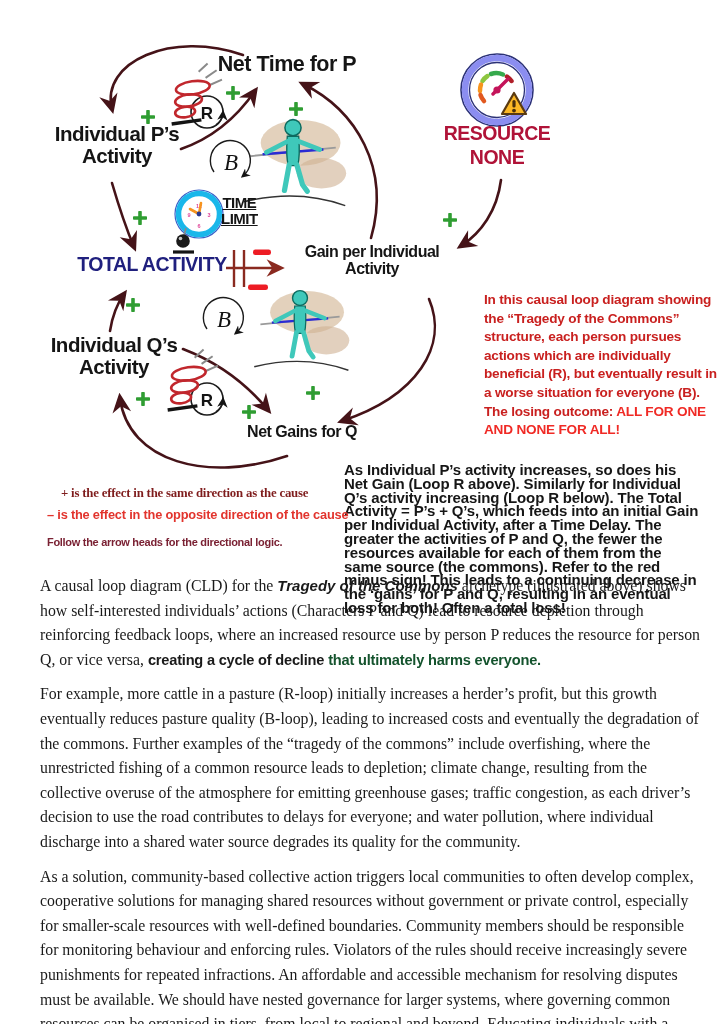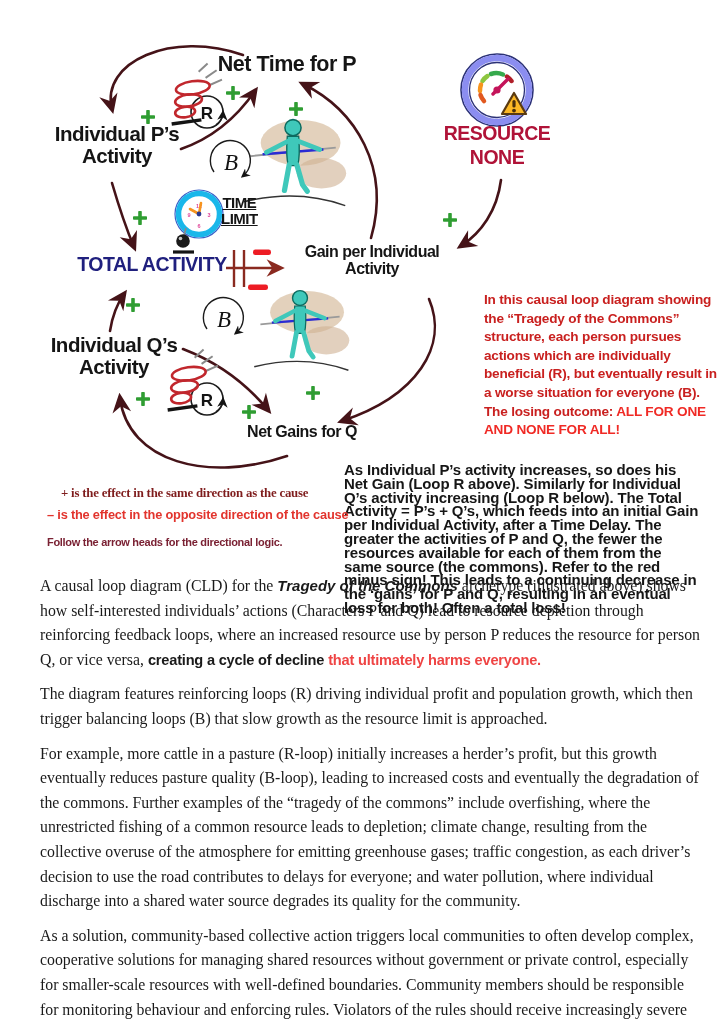--- a/index.html
+++ b/index.html
@@ -22,21 +22,21 @@
     color:#7f1d1d;letter-spacing:-0.2px;font-family:Liberation Serif, serif;}
   .legend-minus{position:absolute;left:47px;top:507px;font-size:12.8px;font-weight:700;
     color:#e2342d;letter-spacing:-0.2px;}
   .legend-follow{position:absolute;left:47px;top:536px;font-size:11px;font-weight:700;
     color:#7a2133;letter-spacing:-0.3px;}
   .article{position:absolute;left:40px;top:574px;width:663px;
     font-family:"Liberation Serif",serif;font-size:15.8px;line-height:24.6px;color:#1a1a1a;}
   .article p{margin:0 0 10px 0;}
   .bi-sans{font-family:"Liberation Sans",sans-serif;font-weight:700;font-style:italic;font-size:15px;}
   .b-sans{font-family:"Liberation Sans",sans-serif;font-weight:700;font-size:14.6px;letter-spacing:-0.2px;}
-  .b-red{color:#ef4444;}
+  .b-red{color:#14532d;}
 </style>
 </head>
 <body>
 
 <div class="page">
 
   <svg width="724" height="575" viewBox="0 0 724 575">
     <defs>
       <marker id="ah" markerWidth="8" markerHeight="8" viewBox="0 0 10 10" refX="7.5" refY="5" orient="auto">
         <path d="M0.5,0.5 L10,5 L0.5,9.5 L3.5,5 Z" fill="#451318"></path>
@@ -197,18 +197,17 @@
   <div class="red-note"><span>In this causal loop diagram showing the “Tragedy of the Commons” structure, each person pursues actions which are individually beneficial (R), but eventually result in a worse situation for everyone (B). The losing outcome: </span><span class="hl">ALL FOR ONE AND NONE FOR ALL!</span></div>
 
   <div class="caption">As Individual P’s activity increases, so does his Net Gain (Loop R above). Similarly for Individual Q’s activity increasing (Loop R below). The Total Activity = P’s + Q’s, which feeds into an initial Gain per Individual Activity, after a Time Delay. The greater the activities of P and Q, the fewer the resources available for each of them from the same source (the commons). Refer to the red minus sign! This leads to a continuing decrease in the ‘gains’ for P and Q, resulting in an eventual loss for both! Often a total loss!</div>
 
   <div class="legend-plus">+ is the effect in the same direction as the cause</div>
   <div class="legend-minus">– is the effect in the opposite direction of the cause</div>
   <div class="legend-follow">Follow the arrow heads for the directional logic.</div>
 
   <div class="article">
     <p><span>A causal loop diagram (CLD) for the </span><span class="bi-sans">Tragedy of the Commons</span><span> archetype (illustrated above) shows how self-interested individuals’ actions (Characters P and Q) lead to resource depletion through reinforcing feedback loops, where an increased resource use by person P reduces the resource for person Q, or vice versa, </span><span class="b-sans">creating a cycle of decline</span><span> </span><span class="b-sans b-red">that ultimately harms everyone.</span></p>
-    <p>The diagram features reinforcing loops (R) driving individual profit and population growth, which then trigger balancing loops (B) that slow growth as the resource limit is approached.</p>
     <p>For example, more cattle in a pasture (R-loop) initially increases a herder’s profit, but this growth eventually reduces pasture quality (B-loop), leading to increased costs and eventually the degradation of the commons. Further examples of the “tragedy of the commons” include overfishing, where the unrestricted fishing of a common resource leads to depletion; climate change, resulting from the collective overuse of the atmosphere for emitting greenhouse gases; traffic congestion, as each driver’s decision to use the road contributes to delays for everyone; and water pollution, where individual discharge into a shared water source degrades its quality for the community.</p>
     <p>As a solution, community-based collective action triggers local communities to often develop complex, cooperative solutions for managing shared resources without government or private control, especially for smaller-scale resources with well-defined boundaries. Community members should be responsible for monitoring behaviour and enforcing rules. Violators of the rules should receive increasingly severe punishments for repeated infractions. An affordable and accessible mechanism for resolving disputes must be available. We should have nested governance for larger systems, where governing common resources can be organised in tiers, from local to regional and beyond. Educating individuals with a sustainable mindset about the long-term impacts of their consumption habits can lead them to seek more imperishable options.</p>
   </div>
 
 </div>
 
 </body></html>

